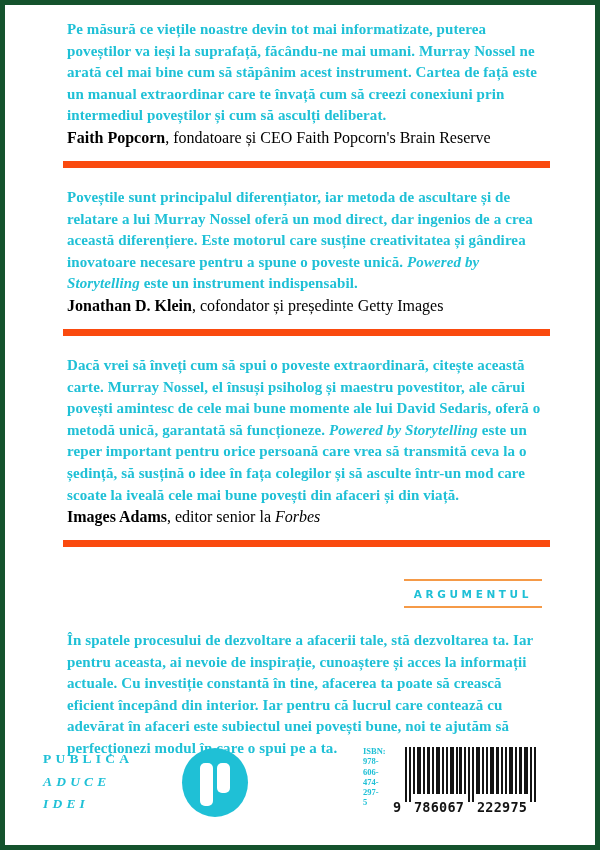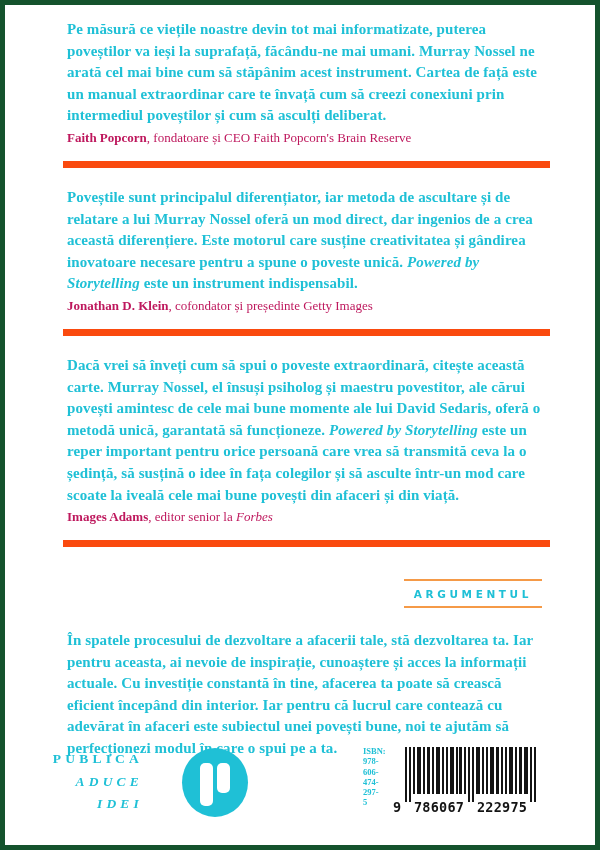--- a/index.html
+++ b/index.html
@@ -21,22 +21,22 @@
     margin:0;
     color:#1fc0d6;
     font-size:15px;
     line-height:21.6px;
     font-weight:bold;
     letter-spacing:0.1px;
   }
   .quote em{font-style:italic;}
   .attribution{
     margin:0;
-    color:#be185d;
-    font-size:13px;
+    color:#000000;
+    font-size:16px;
     line-height:22px;
     font-weight:normal;
   }
   .attribution strong{font-weight:bold;}
   .attribution em{font-style:italic;}
   .rule{
     height:7px;
     background:#fa4a0e;
     margin:12px 0 0 -4px;
     width:487px;
@@ -83,21 +83,20 @@
     font-size:15px;
     line-height:21.6px;
     font-weight:bold;
     letter-spacing:0.1px;
   }
   
   .publisher-tagline{
     position:absolute;
     left:38px;top:743px;
     width:100px;
-    text-align:right;
     color:#1fc0d6;
     font-family:"Liberation Serif", serif;
     font-size:13.5px;
     font-weight:bold;
     letter-spacing:4.2px;
     line-height:22.5px;
   }
   .publisher-tagline .it{font-style:italic;}
   .publica-logo{
     position:absolute;

